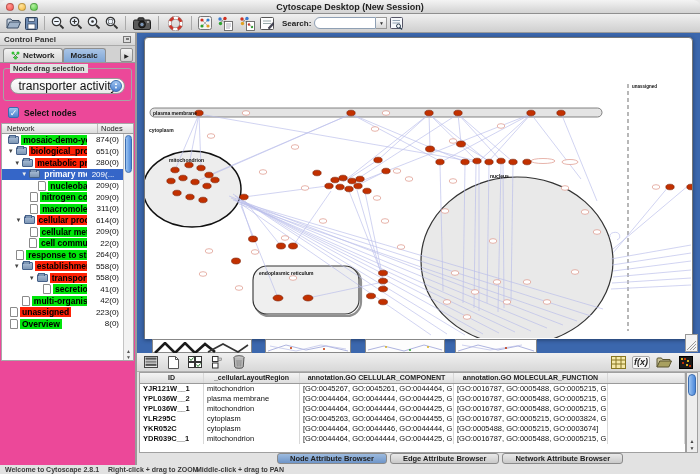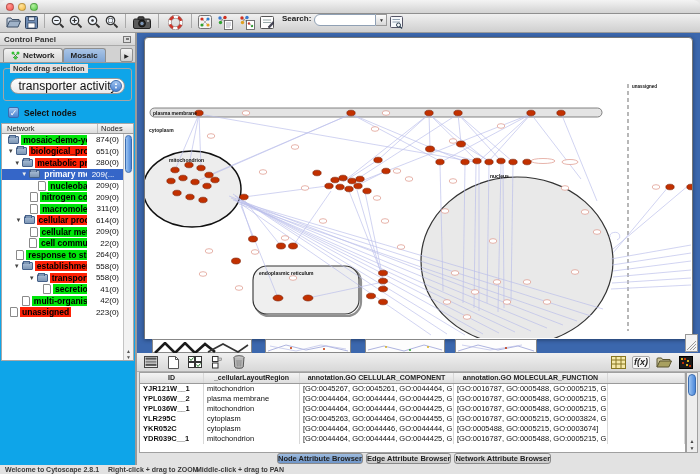--- a/index.html
+++ b/index.html
@@ -16,30 +16,30 @@
     border-radius:6px 6px 0 0;display:flex;align-items:center;}
   .lights{display:flex;gap:4px;margin-left:6px;}
   .light{width:8px;height:8px;border-radius:50%;border:1px solid rgba(0,0,0,.25);}
   .lr{background:radial-gradient(circle at 35% 30%,#ff9a94,#f6524c);}
   .ly{background:radial-gradient(circle at 35% 30%,#ffe49c,#f5b93c);}
   .lg{background:radial-gradient(circle at 35% 30%,#b5f2a0,#4fc93f);}
   .wtitle{position:absolute;left:0;right:0;text-align:center;font-size:9px;font-weight:bold;color:#222;}
   
   .toolbar{position:absolute;left:0;top:14px;width:700px;height:19px;
     background:linear-gradient(#f0f0f0,#cfcfcf);border-bottom:1px solid #9a9a9a;
-    display:flex;align-items:flex-start;}
+    display:flex;align-items:center;}
   .tbi{width:18px;height:16px;display:flex;align-items:center;justify-content:center;flex:none;}
   .tsep{width:1px;height:14px;background:#aaa;margin:0 4px;flex:none;}
   .searchlbl{font-size:8px;font-weight:bold;color:#222;margin:0 3px 0 6px;}
   .searchbox{width:62px;height:12px;background:#fff;border:1px solid #8fa0b4;border-radius:6px 0 0 6px;
     font-size:8px;padding:0 4px;color:#333;}
   .searcharrow{width:11px;height:12px;background:linear-gradient(#fdfdfd,#d8d8d8);border:1px solid #999;
     border-left:none;font-size:5px;color:#333;display:flex;align-items:center;justify-content:center;}
   
-  .cpanel{position:absolute;left:0;top:33px;width:137px;height:433px;background:#0ea5e9;
+  .cpanel{position:absolute;left:0;top:33px;width:137px;height:433px;background:#ec4899;
     border-right:2px solid #9a9a9a;}
   .phead{height:13px;background:linear-gradient(#efefef,#d6d6d6);border-bottom:1px solid #aaa;
     font-size:8px;font-weight:bold;color:#333;display:flex;align-items:center;padding:0 4px;}
   .floatic{margin-left:auto;width:8px;height:7px;border:1px solid #777;background:#ddd;position:relative;}
   .floatic::after{content:"";position:absolute;right:1px;top:1px;width:3px;height:2px;background:#777;}
   .ptabs{height:17px;display:flex;align-items:flex-end;background:#d2d2d2;border-bottom:1px solid #9a9a9a;padding:2px 2px 0 3px;}
   .ptab{height:14px;border:1px solid #8f8f8f;border-bottom:none;border-radius:3px 3px 0 0;
     font-size:8px;font-weight:bold;color:#222;display:flex;align-items:center;gap:3px;padding:0 7px;
     background:linear-gradient(#f2f2f2,#d5d5d5);}
   .ptab.active{background:linear-gradient(#a9c4e6,#7fa6d6);justify-content:flex-end;}
@@ -115,36 +115,37 @@
   .dhead .dcell{font-size:7px;color:#222;text-align:center;font-weight:bold;height:10px;line-height:10px;}
   .dcell{border-right:1px solid #d8d8d8;padding:0 3px;white-space:nowrap;overflow:hidden;
     font-size:7.5px;height:10px;line-height:10px;color:#111;}
   .drow .dcell:first-child{font-weight:bold;}
   .dscroll{position:absolute;right:2px;top:19px;width:12px;bottom:12px;background:#eee;border:1px solid #a0a0a0;}
   .dthumb{position:absolute;left:1px;right:1px;top:1px;height:22px;border-radius:4px;
     background:linear-gradient(90deg,#9cc4f2,#4c88da);border:1px solid #3a6cb0;}
   .darrows{position:absolute;left:0;right:0;bottom:0;text-align:center;font-size:5px;line-height:7px;color:#444;}
   .dtabs{position:absolute;left:0;bottom:0;height:12px;width:100%;display:flex;gap:3px;padding-left:140px;align-items:flex-start;}
   .dtab{height:11px;border:1px solid #8a8a8a;border-radius:3px;background:linear-gradient(#e9e9e9,#c9c9c9);
-    font-size:7.5px;font-weight:bold;color:#222;padding:0 0;line-height:10px;}
+    font-size:7.5px;font-weight:bold;color:#222;padding:0 12px;line-height:10px;}
   .dtab.active{background:linear-gradient(#9dbbdf,#6e95c8);}
   
   .statusbar{position:absolute;left:0;top:465px;width:700px;height:9px;background:#e2e2e2;}
   .stitem{position:absolute;top:0;font-size:7px;font-weight:bold;color:#3a3a3a;line-height:9px;}
   .st0{left:5px;}.st1{left:108px;}.st2{left:196px;}
 </style>
 </head>
 <body>
 
 <div class="titlebar">
   <div class="lights">
     <span class="light lr"></span>
     <span class="light ly"></span>
     <span class="light lg"></span>
   </div>
+  <div class="wtitle">Cytoscape Desktop (New Session)</div>
 </div>
 
 <div class="toolbar">
   <span style="width:4px"></span>
   <span class="tbi" title="open-session-icon">
     <svg width="15" height="12" viewBox="0 0 15 12">
         <path d="M1,11 L1,3 Q1,2 2,2 L5,2 L6,3.5 L13,3.5 L13,5" fill="#c9d4e2" stroke="#3c4f66" stroke-width="1"></path>
         <path d="M1,11 L3.5,5 L14.5,5 L12,11 Z" fill="#9fb2c8" stroke="#3c4f66" stroke-width="1"></path>
       </svg>
   </span>
@@ -399,20 +400,26 @@
           <span class="ind d2"></span>
           <span class="ticon page"></span>
           <span class="tlab green">multi-organism pro</span>
           <span class="tcnt">42(0)</span>
         </div>
         <div class="trow">
           <span class="ind d0"></span>
           <span class="ticon page"></span>
           <span class="tlab red">unassigned</span>
           <span class="tcnt">223(0)</span>
+        </div>
+        <div class="trow">
+          <span class="ind d0"></span>
+          <span class="ticon page"></span>
+          <span class="tlab green">Overview</span>
+          <span class="tcnt">8(0)</span>
         </div>
       </div>
     <div class="vscroll">
       <div class="vthumb"></div>
       <div class="varrows">▲<br>▼</div>
     </div>
   </div>
 </div>
 
 <div class="mdi">

